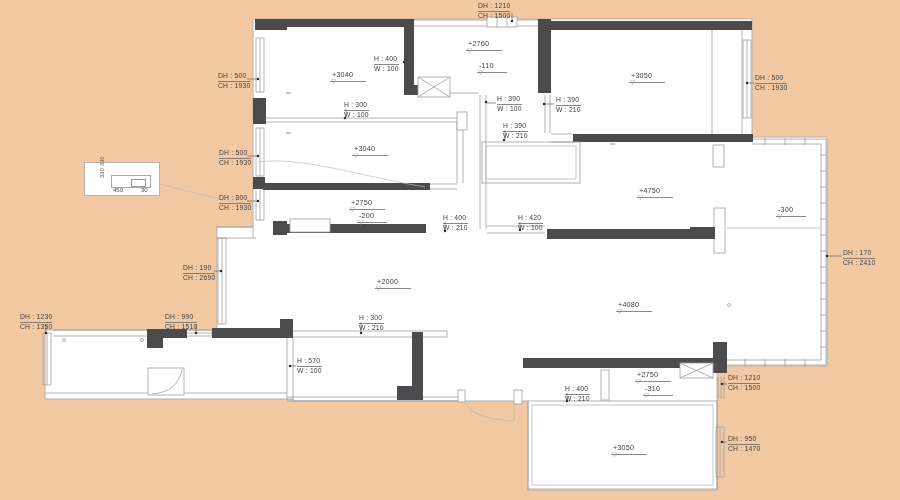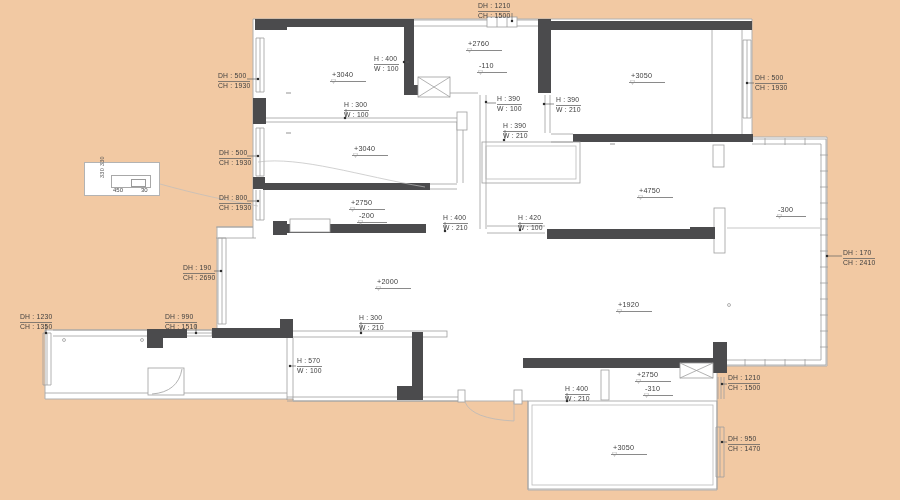--- a/index.html
+++ b/index.html
@@ -276,21 +276,21 @@
   <div class="lbl elev" style="left:330px;top:71px"><span class="etxt">+3040</span><span class="tri">▽</span></div>
   <div class="lbl elev" style="left:466px;top:40px"><span class="etxt">+2760</span><span class="tri">▽</span></div>
   <div class="lbl elev" style="left:477px;top:62px"><span class="etxt">-110</span><span class="tri">▽</span></div>
   <div class="lbl elev" style="left:629px;top:72px"><span class="etxt">+3050</span><span class="tri">▽</span></div>
   <div class="lbl elev" style="left:352px;top:145px"><span class="etxt">+3040</span><span class="tri">▽</span></div>
   <div class="lbl elev" style="left:637px;top:187px"><span class="etxt">+4750</span><span class="tri">▽</span></div>
   <div class="lbl elev" style="left:776px;top:206px"><span class="etxt">-300</span><span class="tri">▽</span></div>
   <div class="lbl elev" style="left:349px;top:199px"><span class="etxt">+2750</span><span class="tri">▽</span></div>
   <div class="lbl elev" style="left:357px;top:212px"><span class="etxt">-200</span><span class="tri">▽</span></div>
   <div class="lbl elev" style="left:375px;top:278px"><span class="etxt">+2000</span><span class="tri">▽</span></div>
-  <div class="lbl elev" style="left:616px;top:301px"><span class="etxt">+1920</span><span class="tri">▽</span></div>
+  <div class="lbl elev" style="left:616px;top:301px"><span class="etxt">+4080</span><span class="tri">▽</span></div>
   <div class="lbl elev" style="left:635px;top:371px"><span class="etxt">+2750</span><span class="tri">▽</span></div>
   <div class="lbl elev" style="left:643px;top:385px"><span class="etxt">-310</span><span class="tri">▽</span></div>
   <div class="lbl elev" style="left:611px;top:444px"><span class="etxt">+3050</span><span class="tri">▽</span></div>
 
   <div class="detail-box">
     <span class="side">330 330</span>
     <div class="inner">
         <span class="chip"></span>
       </div>
     <span class="bot b1">450</span>

